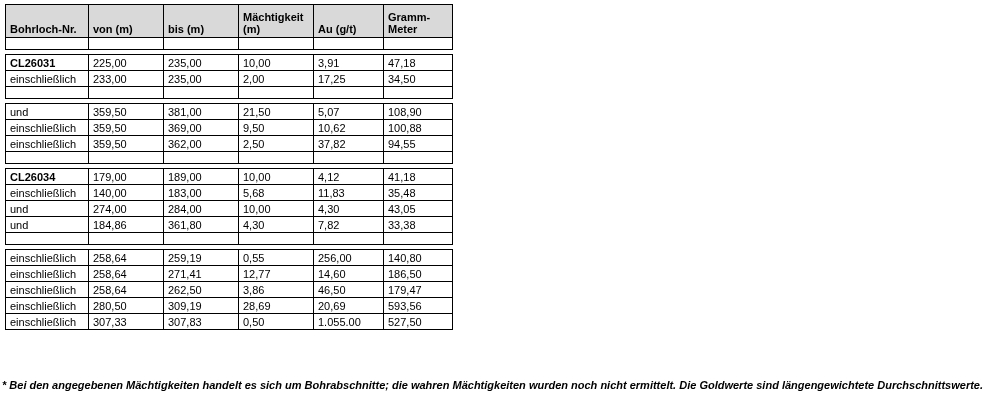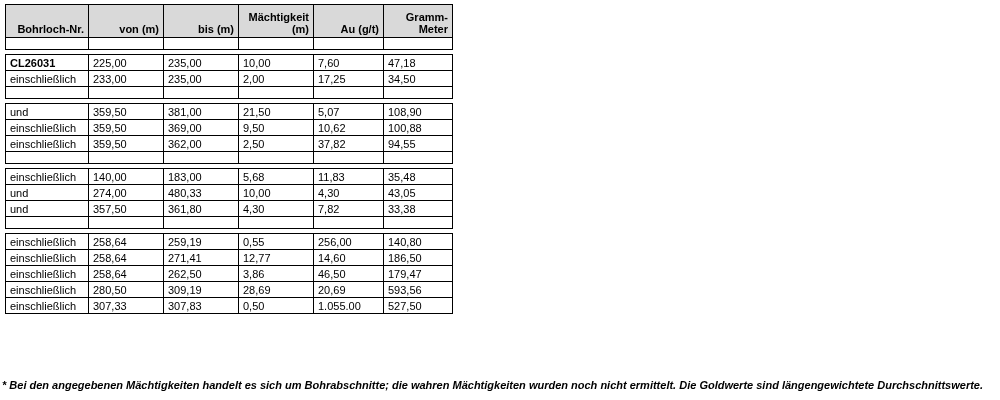--- a/index.html
+++ b/index.html
@@ -40,21 +40,20 @@
     overflow: hidden;
     white-space: nowrap;
   }
   table.block th {
     background: #d9d9d9;
     font-weight: bold;
     height: 30px;
     vertical-align: bottom;
     line-height: 1.15;
     white-space: pre-line;
-    text-align: right;
   }
   table.block td {
     height: 13px;
     vertical-align: middle;
     background: #ffffff;
   }
   table.block tr.spacer td {
     height: 9px;
   }
   td.hole-id {
@@ -118,21 +117,21 @@
           <col class="c4">
           <col class="c5">
           <col class="c6">
         </colgroup>
         <tbody>
           <tr>
             <td class="hole-id">CL26031</td>
             <td>225,00</td>
             <td>235,00</td>
             <td>10,00</td>
-            <td>7,60</td>
+            <td>3,91</td>
             <td>47,18</td>
           </tr>
           <tr>
             <td>einschließlich</td>
             <td>233,00</td>
             <td>235,00</td>
             <td>2,00</td>
             <td>17,25</td>
             <td>34,50</td>
           </tr>
@@ -194,38 +193,46 @@
         <colgroup>
           <col class="c1">
           <col class="c2">
           <col class="c3">
           <col class="c4">
           <col class="c5">
           <col class="c6">
         </colgroup>
         <tbody>
           <tr>
+            <td class="hole-id">CL26034</td>
+            <td>179,00</td>
+            <td>189,00</td>
+            <td>10,00</td>
+            <td>4,12</td>
+            <td>41,18</td>
+          </tr>
+          <tr>
             <td>einschließlich</td>
             <td>140,00</td>
             <td>183,00</td>
             <td>5,68</td>
             <td>11,83</td>
             <td>35,48</td>
           </tr>
           <tr>
             <td>und</td>
             <td>274,00</td>
-            <td>480,33</td>
+            <td>284,00</td>
             <td>10,00</td>
             <td>4,30</td>
             <td>43,05</td>
           </tr>
           <tr>
             <td>und</td>
-            <td>357,50</td>
+            <td>184,86</td>
             <td>361,80</td>
             <td>4,30</td>
             <td>7,82</td>
             <td>33,38</td>
           </tr>
           <tr class="spacer">
             <td></td>
             <td></td>
             <td></td>
             <td></td>

